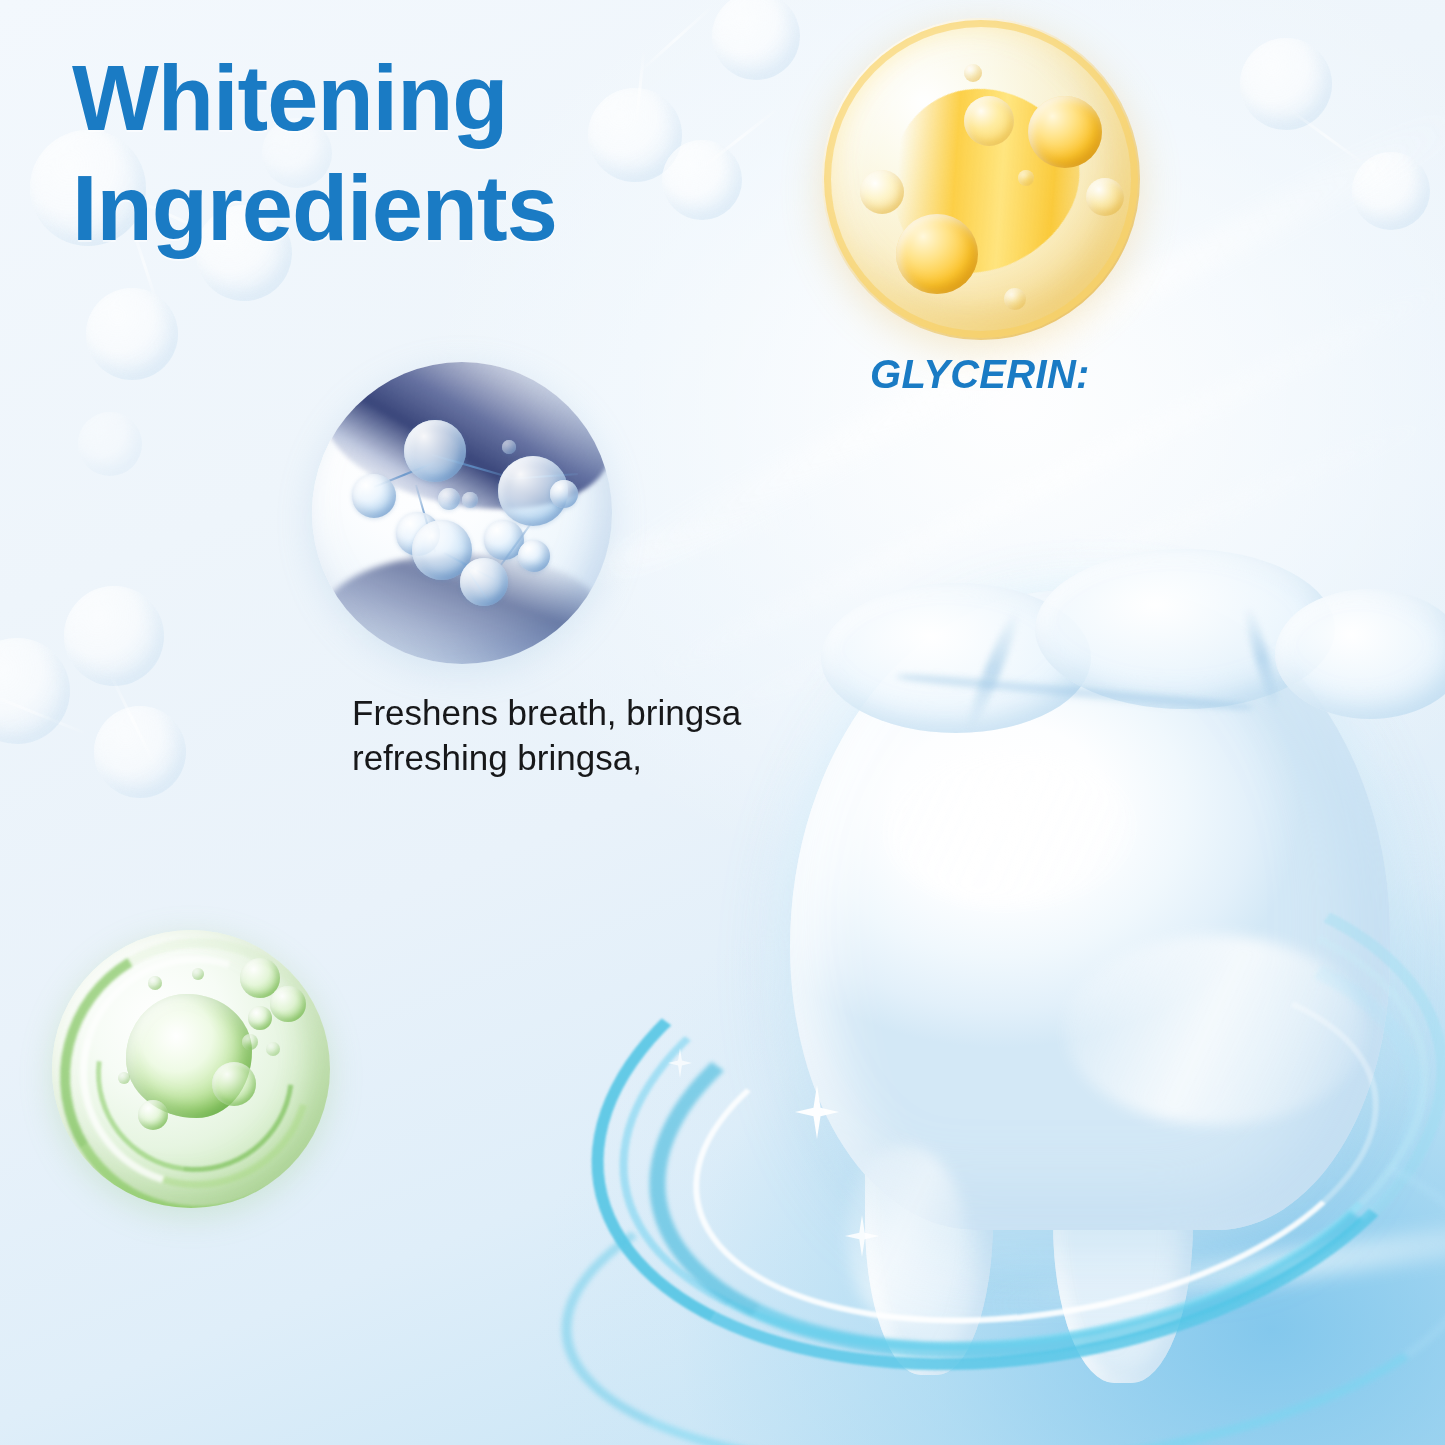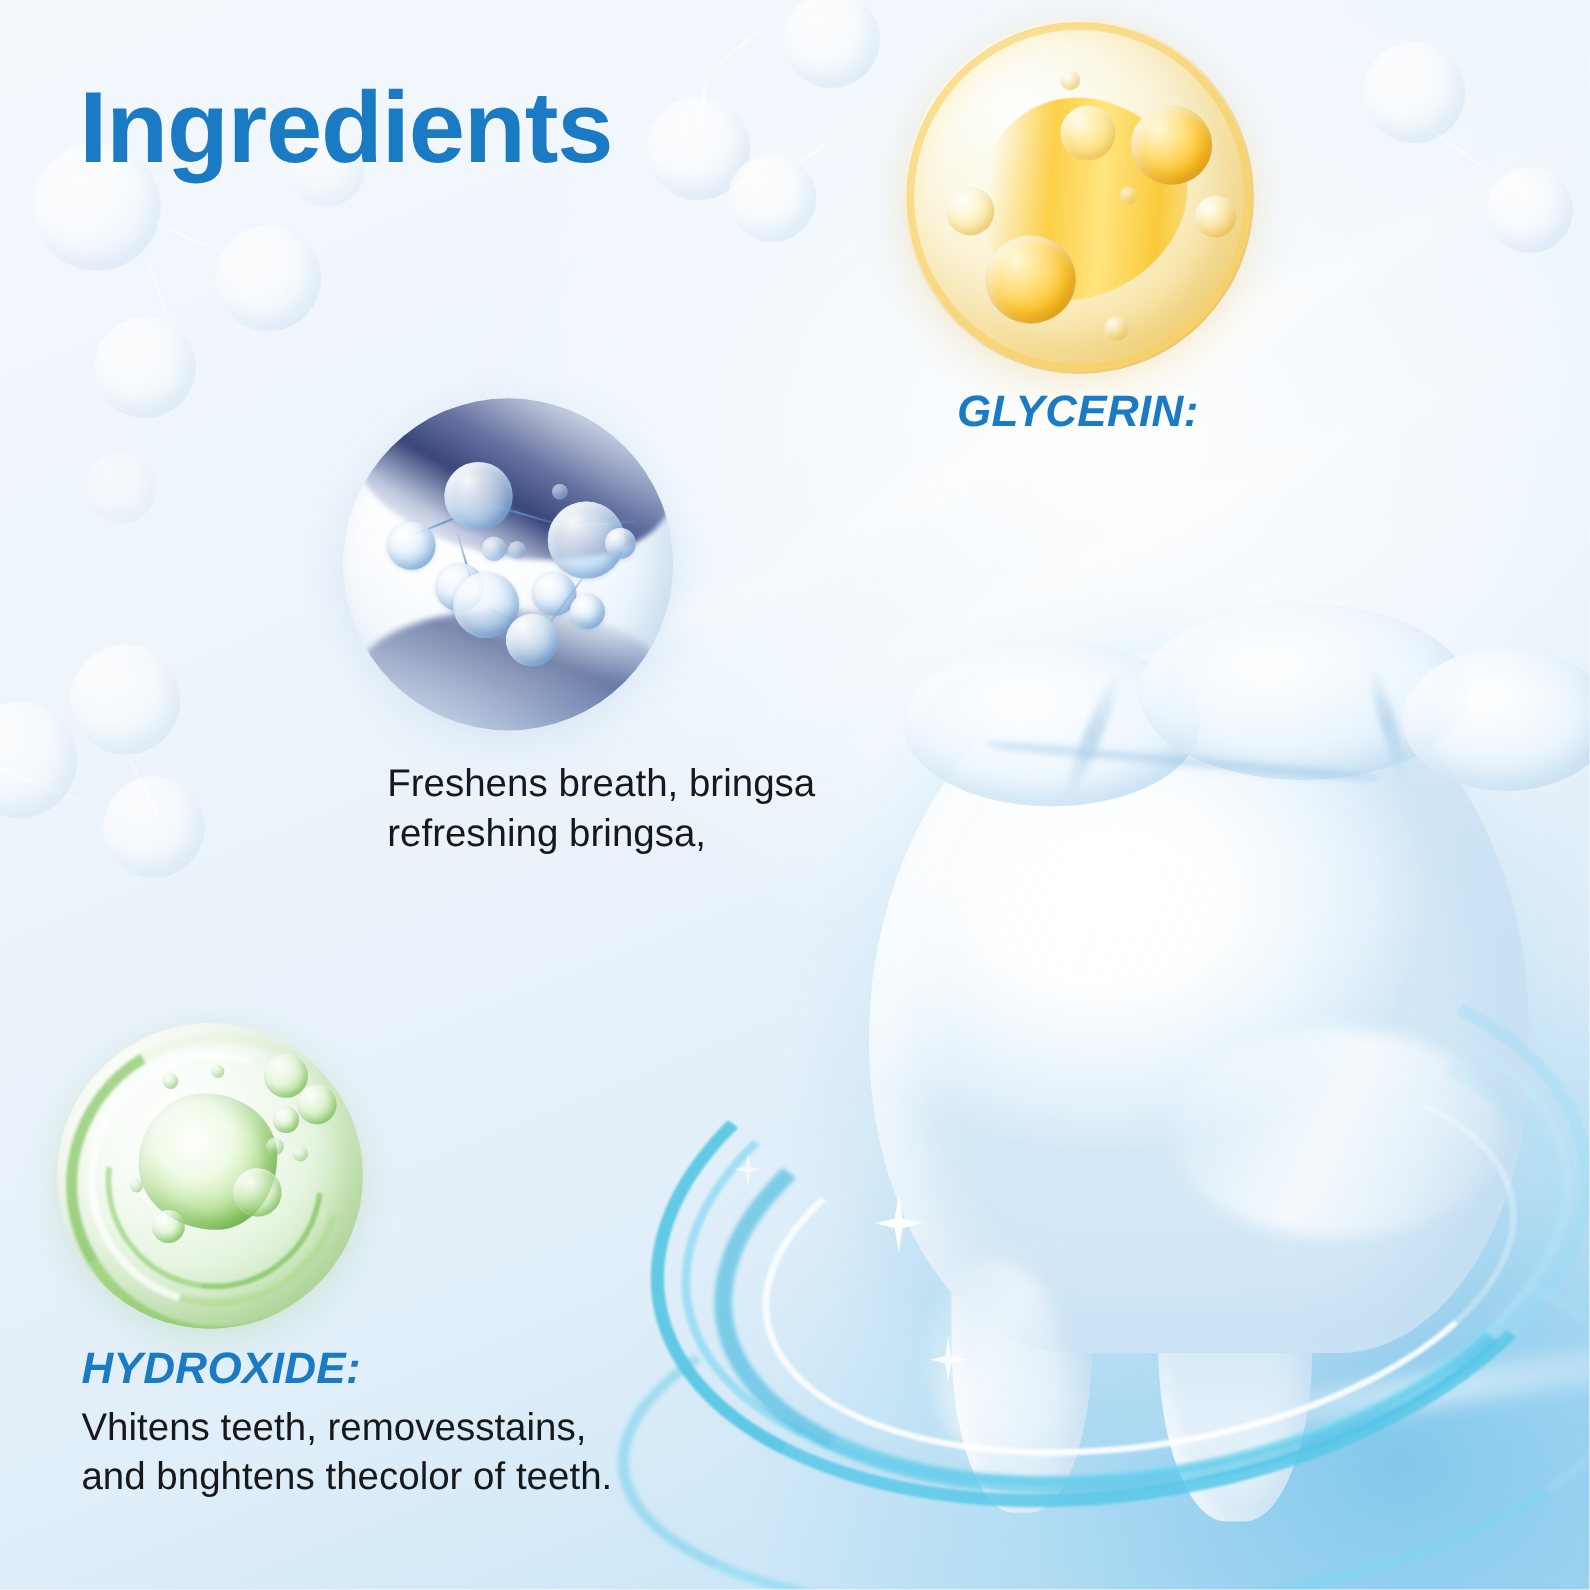--- a/index.html
+++ b/index.html
@@ -192,20 +192,21 @@
     color:#1a7bc4;
     text-shadow:0 2px 0 rgba(255,255,255,0.55);
   }
   .title .l2{display:block;margin-top:18px;}
 
   .block{position:absolute;}
   .head{
     font-size:40px;font-weight:700;font-style:italic;
     color:#1a7bc4;letter-spacing:0.3px;margin:0 0 8px 0;
     white-space:nowrap;
+    text-align:center;
   }
   .body-line{
     font-size:35px;line-height:1.29;color:#17181a;
     font-weight:400;white-space:nowrap;
   }
 
   #b-gly{left:870px;top:352px;}
   #b-men{left:352px;top:690px;}
   #b-hyd{left:74px;top:1222px;}
 </style>
@@ -363,31 +364,27 @@
     <div class="hyd-bub" style="left:218px;top:56px;width:36px;height:36px;"></div>
     <div class="hyd-bub" style="left:196px;top:76px;width:24px;height:24px;"></div>
     <div class="hyd-bub" style="left:96px;top:46px;width:14px;height:14px;opacity:.75;"></div>
     <div class="hyd-bub" style="left:140px;top:38px;width:12px;height:12px;opacity:.7;"></div>
     <div class="hyd-bub" style="left:190px;top:104px;width:16px;height:16px;opacity:.7;"></div>
     <div class="hyd-bub" style="left:66px;top:142px;width:12px;height:12px;opacity:.65;"></div>
     <div class="hyd-bub" style="left:214px;top:112px;width:14px;height:14px;opacity:.6;"></div>
   </div>
 
   <div class="title">
+    <span>Whitening</span>
     <span class="l2">Ingredients</span>
   </div>
 
   <div class="block" id="b-gly">
     <div class="head">GLYCERIN:</div>
   </div>
 
   <div class="block" id="b-men">
     <div class="body-line">Freshens breath, bringsa</div>
     <div class="body-line">refreshing bringsa,</div>
   </div>
 
-  <div class="block" id="b-hyd">
-    <div class="head">HYDROXIDE:</div>
-    <div class="body-line">Vhitens teeth, removesstains,</div>
-    <div class="body-line">and bnghtens thecolor of teeth.</div>
-  </div>
 
 </div>
 
 </body></html>

